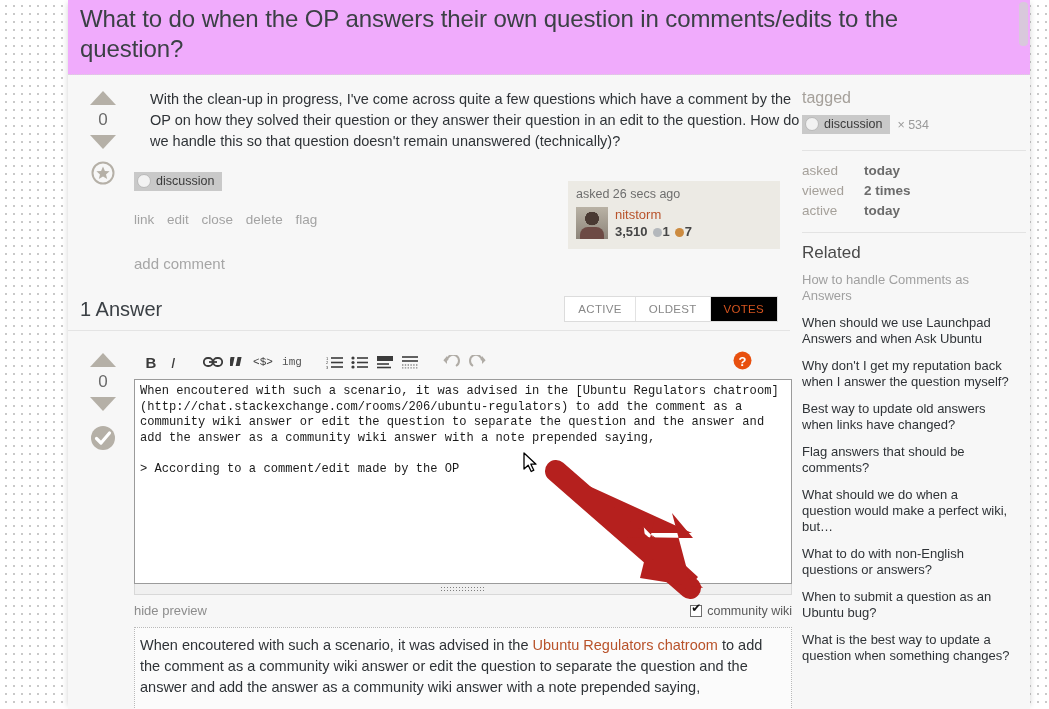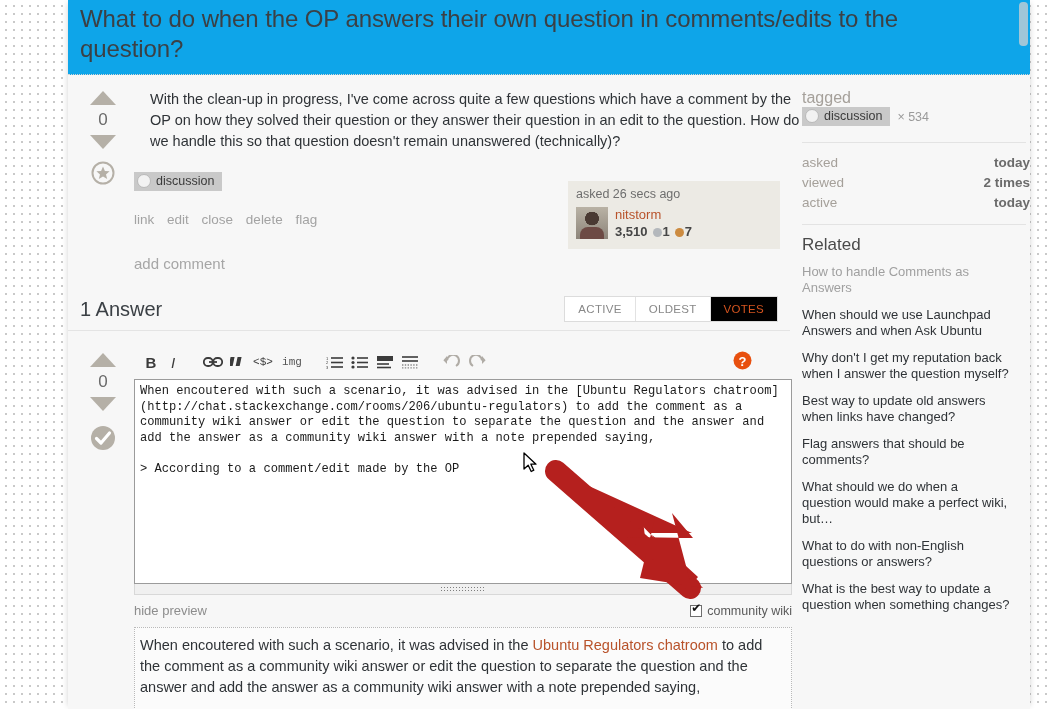--- a/index.html
+++ b/index.html
@@ -27,21 +27,21 @@
     width: 962px; height: 709px;
     background: #f7f7f7;
     overflow: hidden;
     box-shadow: -3px 0 6px -3px rgba(0,0,0,0.18), 3px 0 6px -3px rgba(0,0,0,0.18);
   }
 
   
   .q-header {
     padding: 4px 30px 10px 12px;
     border-bottom: 1px dotted #d6d6d6;
-    background: #0ea5e9;
+    background: #f0abfc;
   }
   .q-title {
     font-size: 24px;
     line-height: 30px;
     color: #3b4045;
     font-weight: normal;
     margin: 0;
     letter-spacing: -0.1px;
   }
 
@@ -235,26 +235,26 @@
     font-size: 14.5px; line-height: 21px; color: #2f3337;
   }
   .preview a { color: #b8522a; text-decoration: none; }
   .preview-quote {
     margin-top: 11px; height: 16px;
     background: #efefef;
     width: 636px;
   }
 
   
-  .side-h { font-size: 16px; color: #a5a09a; }
+  .side-h { font-size: 16px; color: #a5a09a; margin-bottom: 8px; }
   .side-tagrow { display: flex; align-items: center; gap: 7px; }
   .side-tagcount { font-size: 12.5px; color: #9a9a9a; }
   .side-rule { border-top: 1px solid #e3e3e3; margin: 16px 4px 12px 0; }
   .stats { font-size: 13.5px; }
-  .stat-row { display: flex; margin-bottom: 5px; justify-content: space-between; }
+  .stat-row { display: flex; margin-bottom: 5px; }
   .stat-k { width: 62px; color: #a5a09a; }
   .stat-v { color: #6b6b6b; font-weight: bold; }
   .side-rule2 { border-top: 1px solid #e3e3e3; margin: 14px 4px 10px 0; }
   .related-h { font-size: 17px; color: #4a4a4a; margin-bottom: 9px; }
   .rel-item {
     font-size: 13px; line-height: 16px;
     color: #2f3337; margin-bottom: 11px;
     width: 208px;
   }
   .rel-item.visited { color: #a0a0a0; }
@@ -494,20 +494,21 @@
 
       <div class="related-h">Related</div>
       <div id="related-list">
           <div class="rel-item visited">How to handle Comments as Answers</div>
           <div class="rel-item">When should we use Launchpad Answers and when Ask Ubuntu</div>
           <div class="rel-item">Why don't I get my reputation back when I answer the question myself?</div>
           <div class="rel-item">Best way to update old answers when links have changed?</div>
           <div class="rel-item">Flag answers that should be comments?</div>
           <div class="rel-item">What should we do when a question would make a perfect wiki, but…</div>
           <div class="rel-item">What to do with non-English questions or answers?</div>
+          <div class="rel-item">When to submit a question as an Ubuntu bug?</div>
           <div class="rel-item">What is the best way to update a question when something changes?</div>
         </div>
     </div>
   </div>
 
   <svg class="arrow-overlay" width="962" height="709">
     <g transform="translate(-68,0)">
       <polygon points="556,471 648,563 643,520 686,591 698,577 650,533 692,533" fill="#b5201e"></polygon>
       <path d="M556,471 L690,588" stroke="#b5201e" stroke-width="22" stroke-linecap="round"></path>
       <polygon points="620,503 703,588 640,578 655,518" fill="#b5201e"></polygon>

